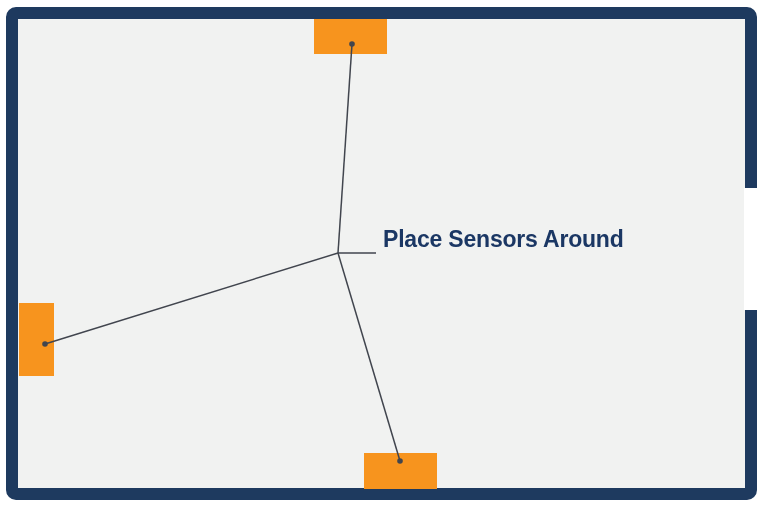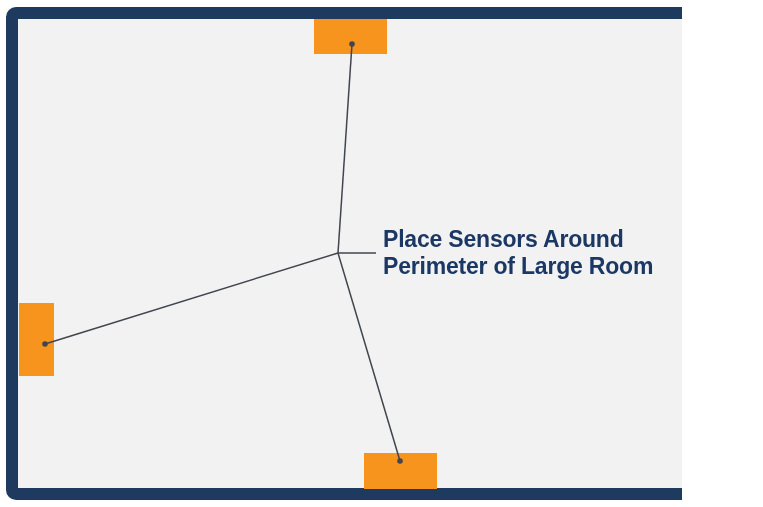--- a/index.html
+++ b/index.html
@@ -2,21 +2,21 @@
 <html style="--wall: #1e3a5f; --floor: #f1f2f1; --page-bg: #ffffff; --sensor: #f7941e; --caption: #1b3764;"><head>
 <meta charset="utf-8">
 <style>
   html, body { margin: 0; padding: 0; }
   body {
     font-family: "Liberation Sans", "DejaVu Sans", sans-serif;
     background: #ffffff;
   }
   #stage {
     position: relative;
-    width: 682px;
+    width: 763px;
     height: 507px;
     overflow: hidden;
     background: var(--page-bg, #ffffff);
   }
   .room-frame {
     position: absolute;
     box-sizing: border-box;
     border-style: solid;
     border-color: var(--wall, #1e3a5f);
     background: var(--floor, #f1f2f1);
@@ -66,16 +66,15 @@
       <circle cx="352" cy="44" r="2.8" fill="#41454e"></circle>
       <line x1="338" y1="253" x2="45" y2="344" stroke="#41454e" stroke-width="1.5"></line>
       <circle cx="45" cy="344" r="2.8" fill="#41454e"></circle>
       <line x1="338" y1="253" x2="400" y2="461" stroke="#41454e" stroke-width="1.5"></line>
       <circle cx="400" cy="461" r="2.8" fill="#41454e"></circle>
       <line x1="338" y1="253" x2="376" y2="253" stroke="#41454e" stroke-width="1.5"></line>
     </svg>
 
   <div class="caption">
     <div>Place Sensors Around</div>
-    <div>Perimeter of Large Room</div>
   </div>
 
 </div>
 
 </body></html>

